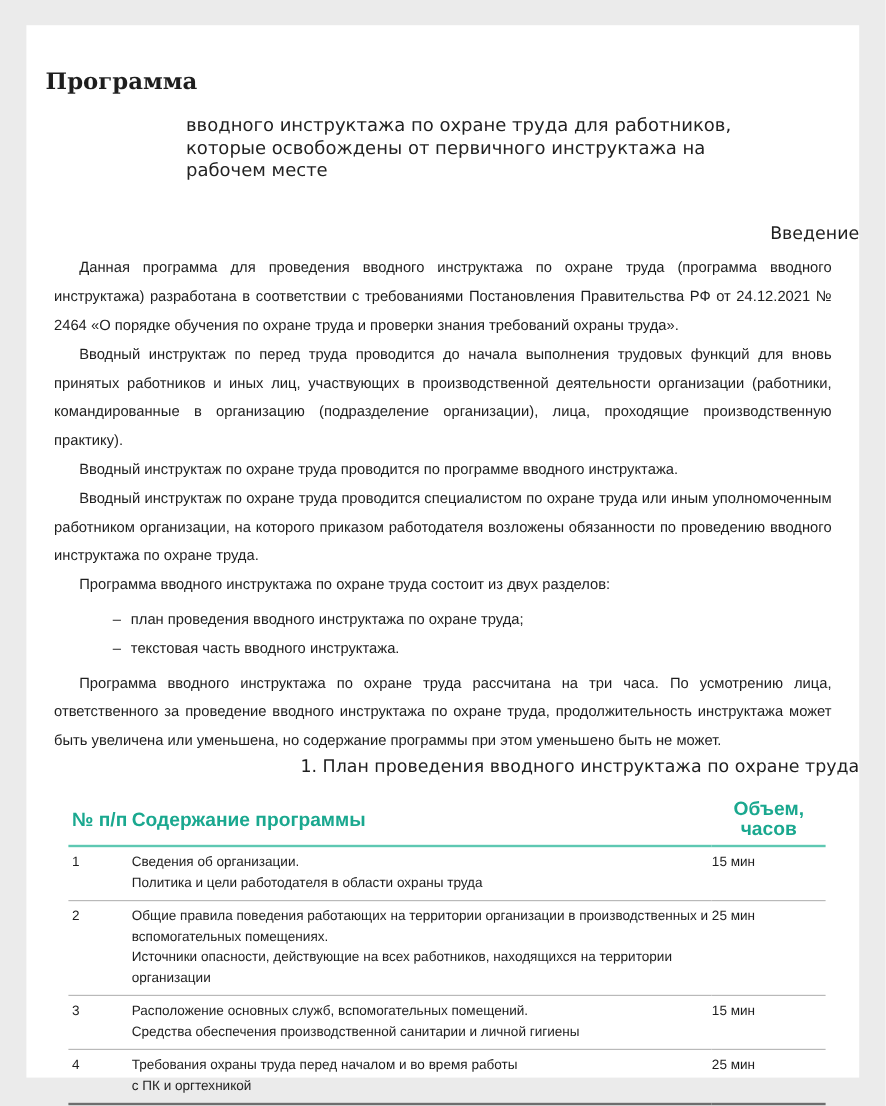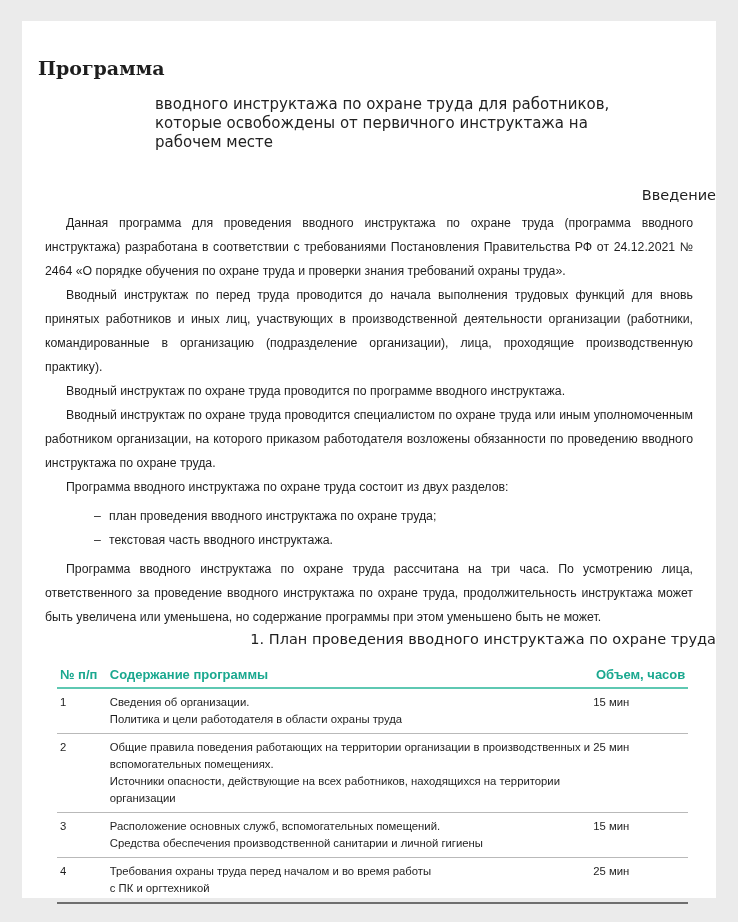--- a/index.html
+++ b/index.html
@@ -74,21 +74,21 @@
     font-size: 11.3px;
     line-height: 17px;
     color: #1e1e1e;
   }
   table.plan th {
     color: #1aa88f;
     font-weight: bold;
     text-align: left;
     padding: 4px 0 4px 0;
     border-bottom: 2px solid #5ec8b2;
-    font-size: 13px;
+    font-size: 16px;
   }
   table.plan td {
     vertical-align: top;
     padding: 5px 0 5px 0;
     border-bottom: 1px solid #b9b9b9;
   }
   table.plan tr:last-child td { border-bottom: 2px solid #6e6e6e; }
   .col-num { width: 50px; padding-left: 3px !important; }
   .col-content { width: 486px; }
   .col-vol { width: 95px; }

